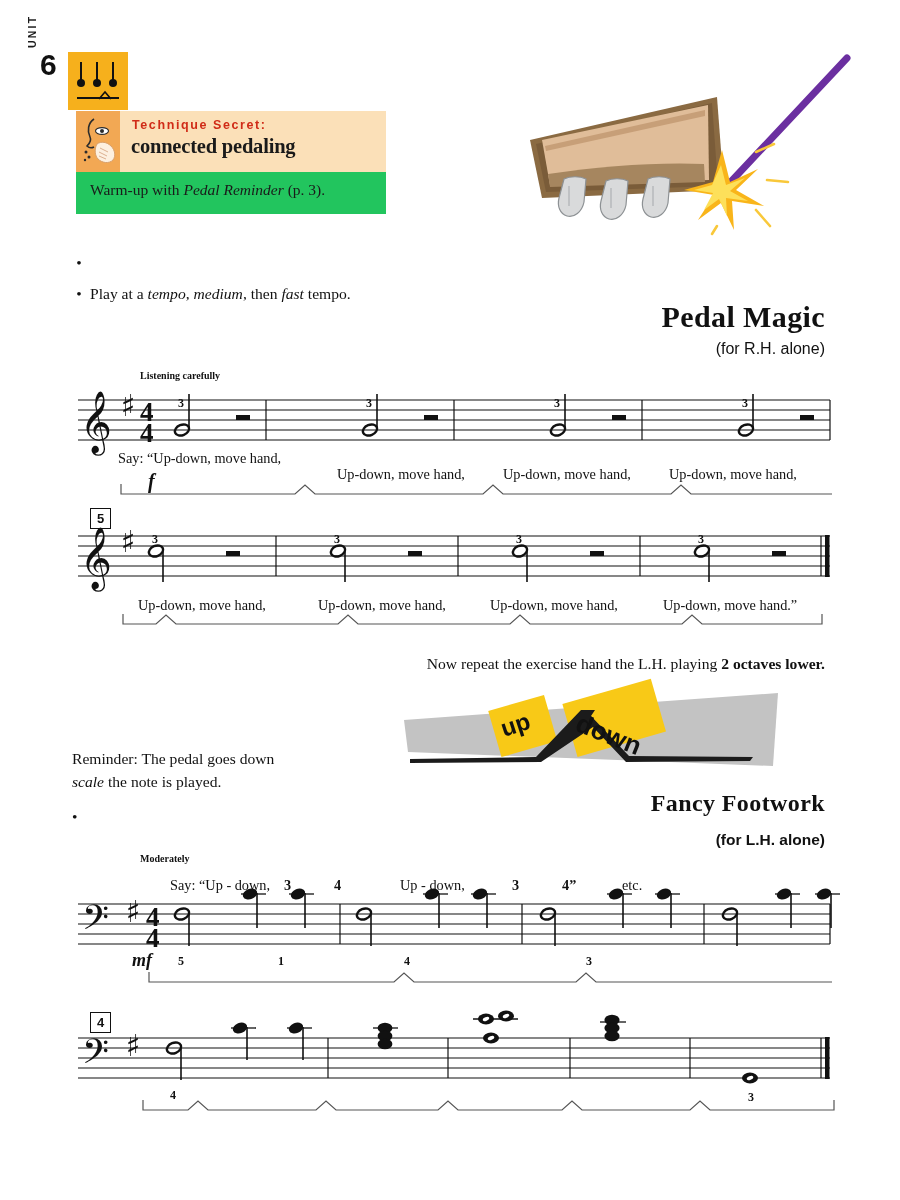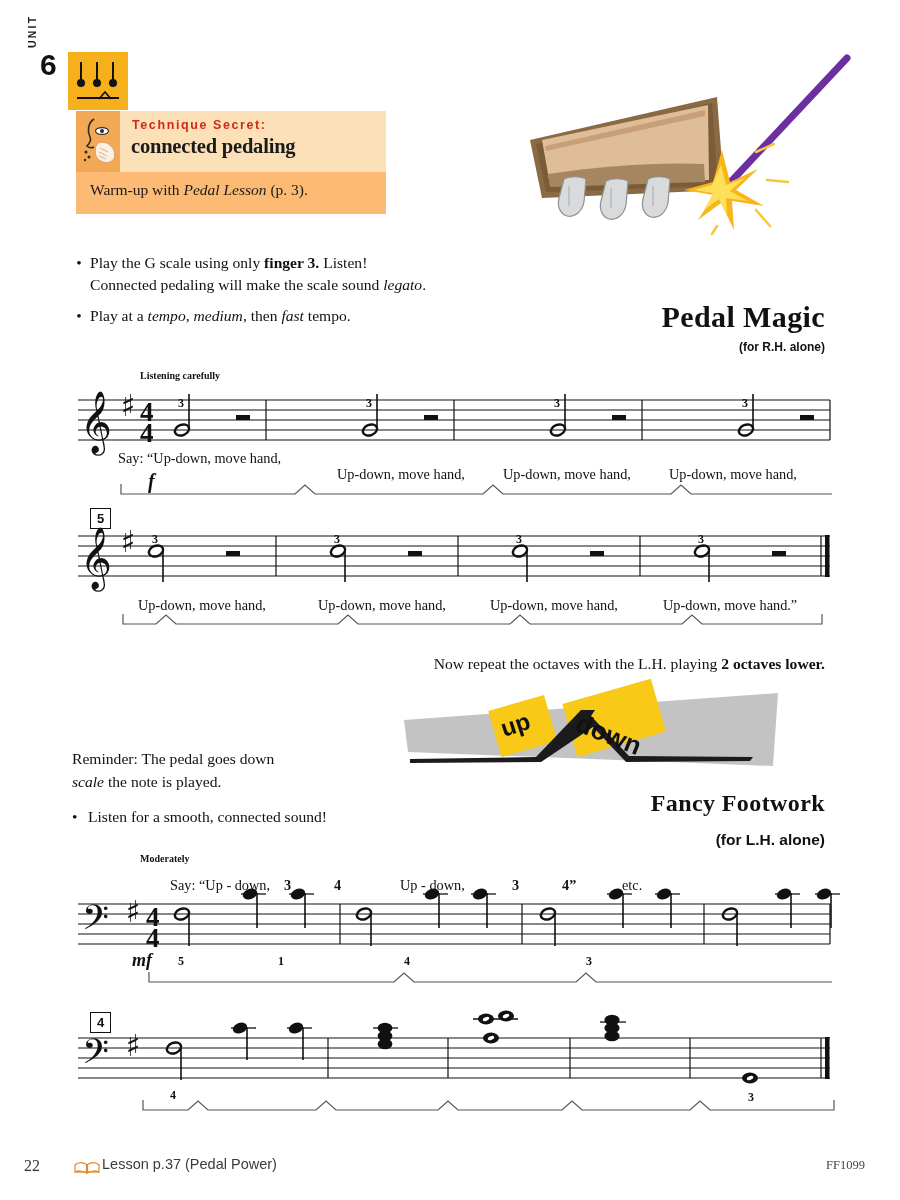--- a/index.html
+++ b/index.html
@@ -17,21 +17,21 @@
      font-size:30px;font-weight:bold;line-height:1;color:#111;}
   #unit-icon-box{position:absolute;left:46px;top:26px;width:60px;height:58px;background:#f6b01c;}
   .pedalmark{position:absolute;background:#111;}
   .pm-stem{width:2.4px;height:20px;top:10px;}
   .pm-dot{width:8px;height:8px;border-radius:50%;top:27px;}
   #pm-line{position:absolute;left:9px;top:45px;width:42px;height:2.2px;background:#111;}
   #pm-caret{position:absolute;left:31px;top:40px;width:12px;height:7px;}
 
   
   #technique-box{position:absolute;left:76px;top:111px;width:310px;height:103px;
-     background:#fdba74;}
+     background:#22c55e;}
   #technique-head{position:absolute;left:0;top:0;width:310px;height:61px;background:#fbe0b8;}
   #technique-icon{position:absolute;left:0;top:0;width:44px;height:61px;background:#f2a854;overflow:hidden;}
   #ts-label{position:absolute;left:56px;top:7px;font-family:"Liberation Sans",sans-serif;
      font-size:12.5px;font-weight:bold;color:#d02b17;letter-spacing:1.6px;}
   #ts-title{position:absolute;left:55px;top:24px;font-family:"Liberation Serif",serif;
      font-size:20.5px;font-weight:bold;color:#1a1a1a;letter-spacing:-.2px;}
   #ts-sub{position:absolute;left:14px;top:70px;font-size:15.5px;color:#1a1a1a;}
   #ts-sub i{font-style:italic;}
 
   
@@ -41,22 +41,22 @@
   #instructions{position:absolute;left:68px;top:252px;width:560px;font-size:15.6px;line-height:1.42;}
   #instructions .bl{display:flex;margin-bottom:9px;}
   #instructions .bul{width:22px;flex:0 0 22px;text-align:center;}
   #instructions b{font-weight:bold;}
   #instructions i{font-style:italic;}
 
   
   .song-title{position:absolute;font-family:"Liberation Serif",serif;font-weight:bold;
      color:#111;}
   #title1{right:75px;top:300px;font-size:30px;letter-spacing:.4px;}
-  #sub1{right:75px;top:340px;font-family:"Liberation Sans",sans-serif;font-size:12px;
-     font-weight:bold;text-align:right;position:absolute;}
+  #sub1{right:75px;top:340px;font-family:"Liberation Sans",sans-serif;font-size:16px;
+     font-weight:normal;text-align:right;position:absolute;}
   #title2{right:75px;top:790px;font-size:24px;letter-spacing:.4px;}
   #sub2{right:75px;top:831px;font-family:"Liberation Sans",sans-serif;font-size:15.5px;
      font-weight:bold;text-align:right;position:absolute;}
 
   .expr{position:absolute;font-family:"Liberation Serif",serif;font-weight:bold;font-size:10px;}
   .meas-box{position:absolute;border:1.3px solid #111;font-family:"Liberation Sans",serif;
      font-size:13px;font-weight:bold;text-align:center;width:19px;height:19px;line-height:19px;}
   .lyric{position:absolute;font-family:"Liberation Serif",serif;font-size:14.3px;
      white-space:nowrap;}
   .fing{position:absolute;font-family:"Liberation Serif",serif;font-size:12px;
@@ -118,21 +118,21 @@
           <path d="M24 37 L32 41 M23 41 L31 45 M23 45 L30 48" stroke="#dcb090" stroke-width="1" fill="none"></path>
           <circle cx="10" cy="41" r="1.5" fill="#2b2b2b"></circle>
           <circle cx="13" cy="46" r="1.5" fill="#2b2b2b"></circle>
           <circle cx="9" cy="49" r="1.2" fill="#2b2b2b"></circle>
         </svg>
       </div>
       <div id="ts-label">Technique Secret:</div>
       <div id="ts-title">connected pedaling</div>
     </div>
     <div id="ts-sub">
-      <span>Warm-up with </span><i>Pedal Lesson</i><span> (p. 3).</span>
+      <span>Warm-up with </span><i>Pedal Reminder</i><span> (p. 3).</span>
     </div>
   </div>
 
   <div id="pedal-art">
     <svg width="350" height="195" viewBox="0 0 350 195">
 
       <line x1="335" y1="18" x2="213" y2="148" stroke="#6b2fa0" stroke-width="7" stroke-linecap="round"></line>
 
       <path d="M18 100 L205 57 L212 150 L30 158 Z" fill="#8a6a42"></path>
       <path d="M24 104 L200 63 L206 146 L34 152 Z" fill="#7a5c39"></path>
@@ -160,24 +160,20 @@
         <line x1="255" y1="140" x2="276" y2="142"></line>
         <line x1="244" y1="170" x2="258" y2="186"></line>
         <line x1="205" y1="186" x2="200" y2="194"></line>
       </g>
     </svg>
   </div>
 
   <div id="instructions">
     <div class="bl">
       <div class="bul">•</div>
-      <div>
-        <span>Play the G scale using only </span><b>finger 3.</b><span> Listen!</span><br>
-        <span>Connected pedaling will make the scale sound </span><i>legato</i><span>.</span>
-      </div>
     </div>
     <div class="bl">
       <div class="bul">•</div>
       <div>
         <span>Play at a </span><i>tempo</i><span>, </span><i>medium</i><span>, then </span><i>fast</i><span> tempo.</span>
       </div>
     </div>
   </div>
 
   <div id="title1" class="song-title">Pedal Magic</div>
@@ -294,21 +290,21 @@
 
   <div class="lyric" style="left:138px;top:597px;">Up-down, move hand,</div>
   <div class="lyric" style="left:318px;top:597px;">Up-down, move hand,</div>
   <div class="lyric" style="left:490px;top:597px;">Up-down, move hand,</div>
   <div class="lyric" style="left:663px;top:597px;">Up-down, move hand.”</div>
 
   <svg style="position:absolute;left:122px;top:612px;" width="710" height="16">
     <path d="M1 2 L1 12 L34 12 L44 3 L54 12 L216 12 L226 3 L236 12 L388 12 L398 3 L408 12 L560 12 L570 3 L580 12 L700 12 L700 2" fill="none" stroke="#555" stroke-width="1.2"></path>
   </svg>
 
-  <div id="repeat-note"><span>Now repeat the octaves with the L.H. playing </span><b>2 octaves lower.</b></div>
+  <div id="repeat-note"><span>Now repeat the exercise hand the L.H. playing </span><b>2 octaves lower.</b></div>
 
   <div id="updown-art">
     <svg width="385" height="85" viewBox="0 0 385 85">
       <path d="M6 30 L380 3 L375 76 L10 62 Z" fill="#c3c3c3"></path>
       <g transform="rotate(-16 125 37)">
         <rect x="96" y="12" width="58" height="48" fill="#f8c917"></rect>
       </g>
       <g transform="rotate(-16 210 28)">
         <rect x="170" y="2" width="92" height="55" fill="#f8c917"></rect>
       </g>
@@ -316,21 +312,20 @@
       <text x="106" y="47" font-family="Liberation Sans, sans-serif" font-size="24" font-weight="bold" fill="#111" transform="rotate(-18 106 47)">up</text>
       <text x="176" y="40" font-family="Liberation Sans, sans-serif" font-size="26" font-weight="bold" fill="#111" transform="rotate(22 176 40)">down</text>
     </svg>
   </div>
 
   <div id="reminder">
     <div>Reminder: The pedal goes down</div>
     <div><i>scale</i><span> the note is played.</span></div>
     <div class="bl">
       <div class="bul">•</div>
-      <div>Listen for a smooth, connected sound!</div>
     </div>
   </div>
 
   <div id="title2" class="song-title">Fancy Footwork</div>
   <div id="sub2">(for L.H. alone)</div>
 
   <div class="expr" style="left:140px;top:853px;">Moderately</div>
 
   <div class="lyric" style="left:122px;top:877px;margin-left:48px;">Say: “Up - down,</div>
   <div class="lyric" style="left:284px;top:877px;font-weight:bold;">3</div>
@@ -472,26 +467,14 @@
     </g>
   </svg>
 
   <div class="fing" style="left:166px;top:1088px;">4</div>
   <div class="fing" style="left:744px;top:1090px;">3</div>
 
   <svg style="position:absolute;left:142px;top:1098px;" width="700" height="16">
     <path d="M1 2 L1 12 L46 12 L56 3 L66 12 L174 12 L184 3 L194 12 L296 12 L306 3 L316 12 L420 12 L430 3 L440 12 L548 12 L558 3 L568 12 L692 12 L692 2" fill="none" stroke="#555" stroke-width="1.2"></path>
   </svg>
 
-  <div id="footer">
-    <div id="page-num">22</div>
-    <div id="book-icon">
-      <svg width="26" height="15" viewBox="0 0 26 15">
-        <path d="M1 12 L1 5 C4 2 9 2 12.5 4.5 L12.5 13 C9 10.5 4 10.5 1 12 Z" fill="#fff" stroke="#e08a2e" stroke-width="1.2"></path>
-        <path d="M25 12 L25 5 C22 2 17 2 13.5 4.5 L13.5 13 C17 10.5 22 10.5 25 12 Z" fill="#fff" stroke="#e08a2e" stroke-width="1.2"></path>
-        <line x1="1" y1="12" x2="25" y2="12" stroke="#e08a2e" stroke-width="1.4"></line>
-      </svg>
-    </div>
-    <div id="footer-text">Lesson p.37 (Pedal Power)</div>
-    <div id="catalog">FF1099</div>
-  </div>
 
 </div>
 
 </body></html>

